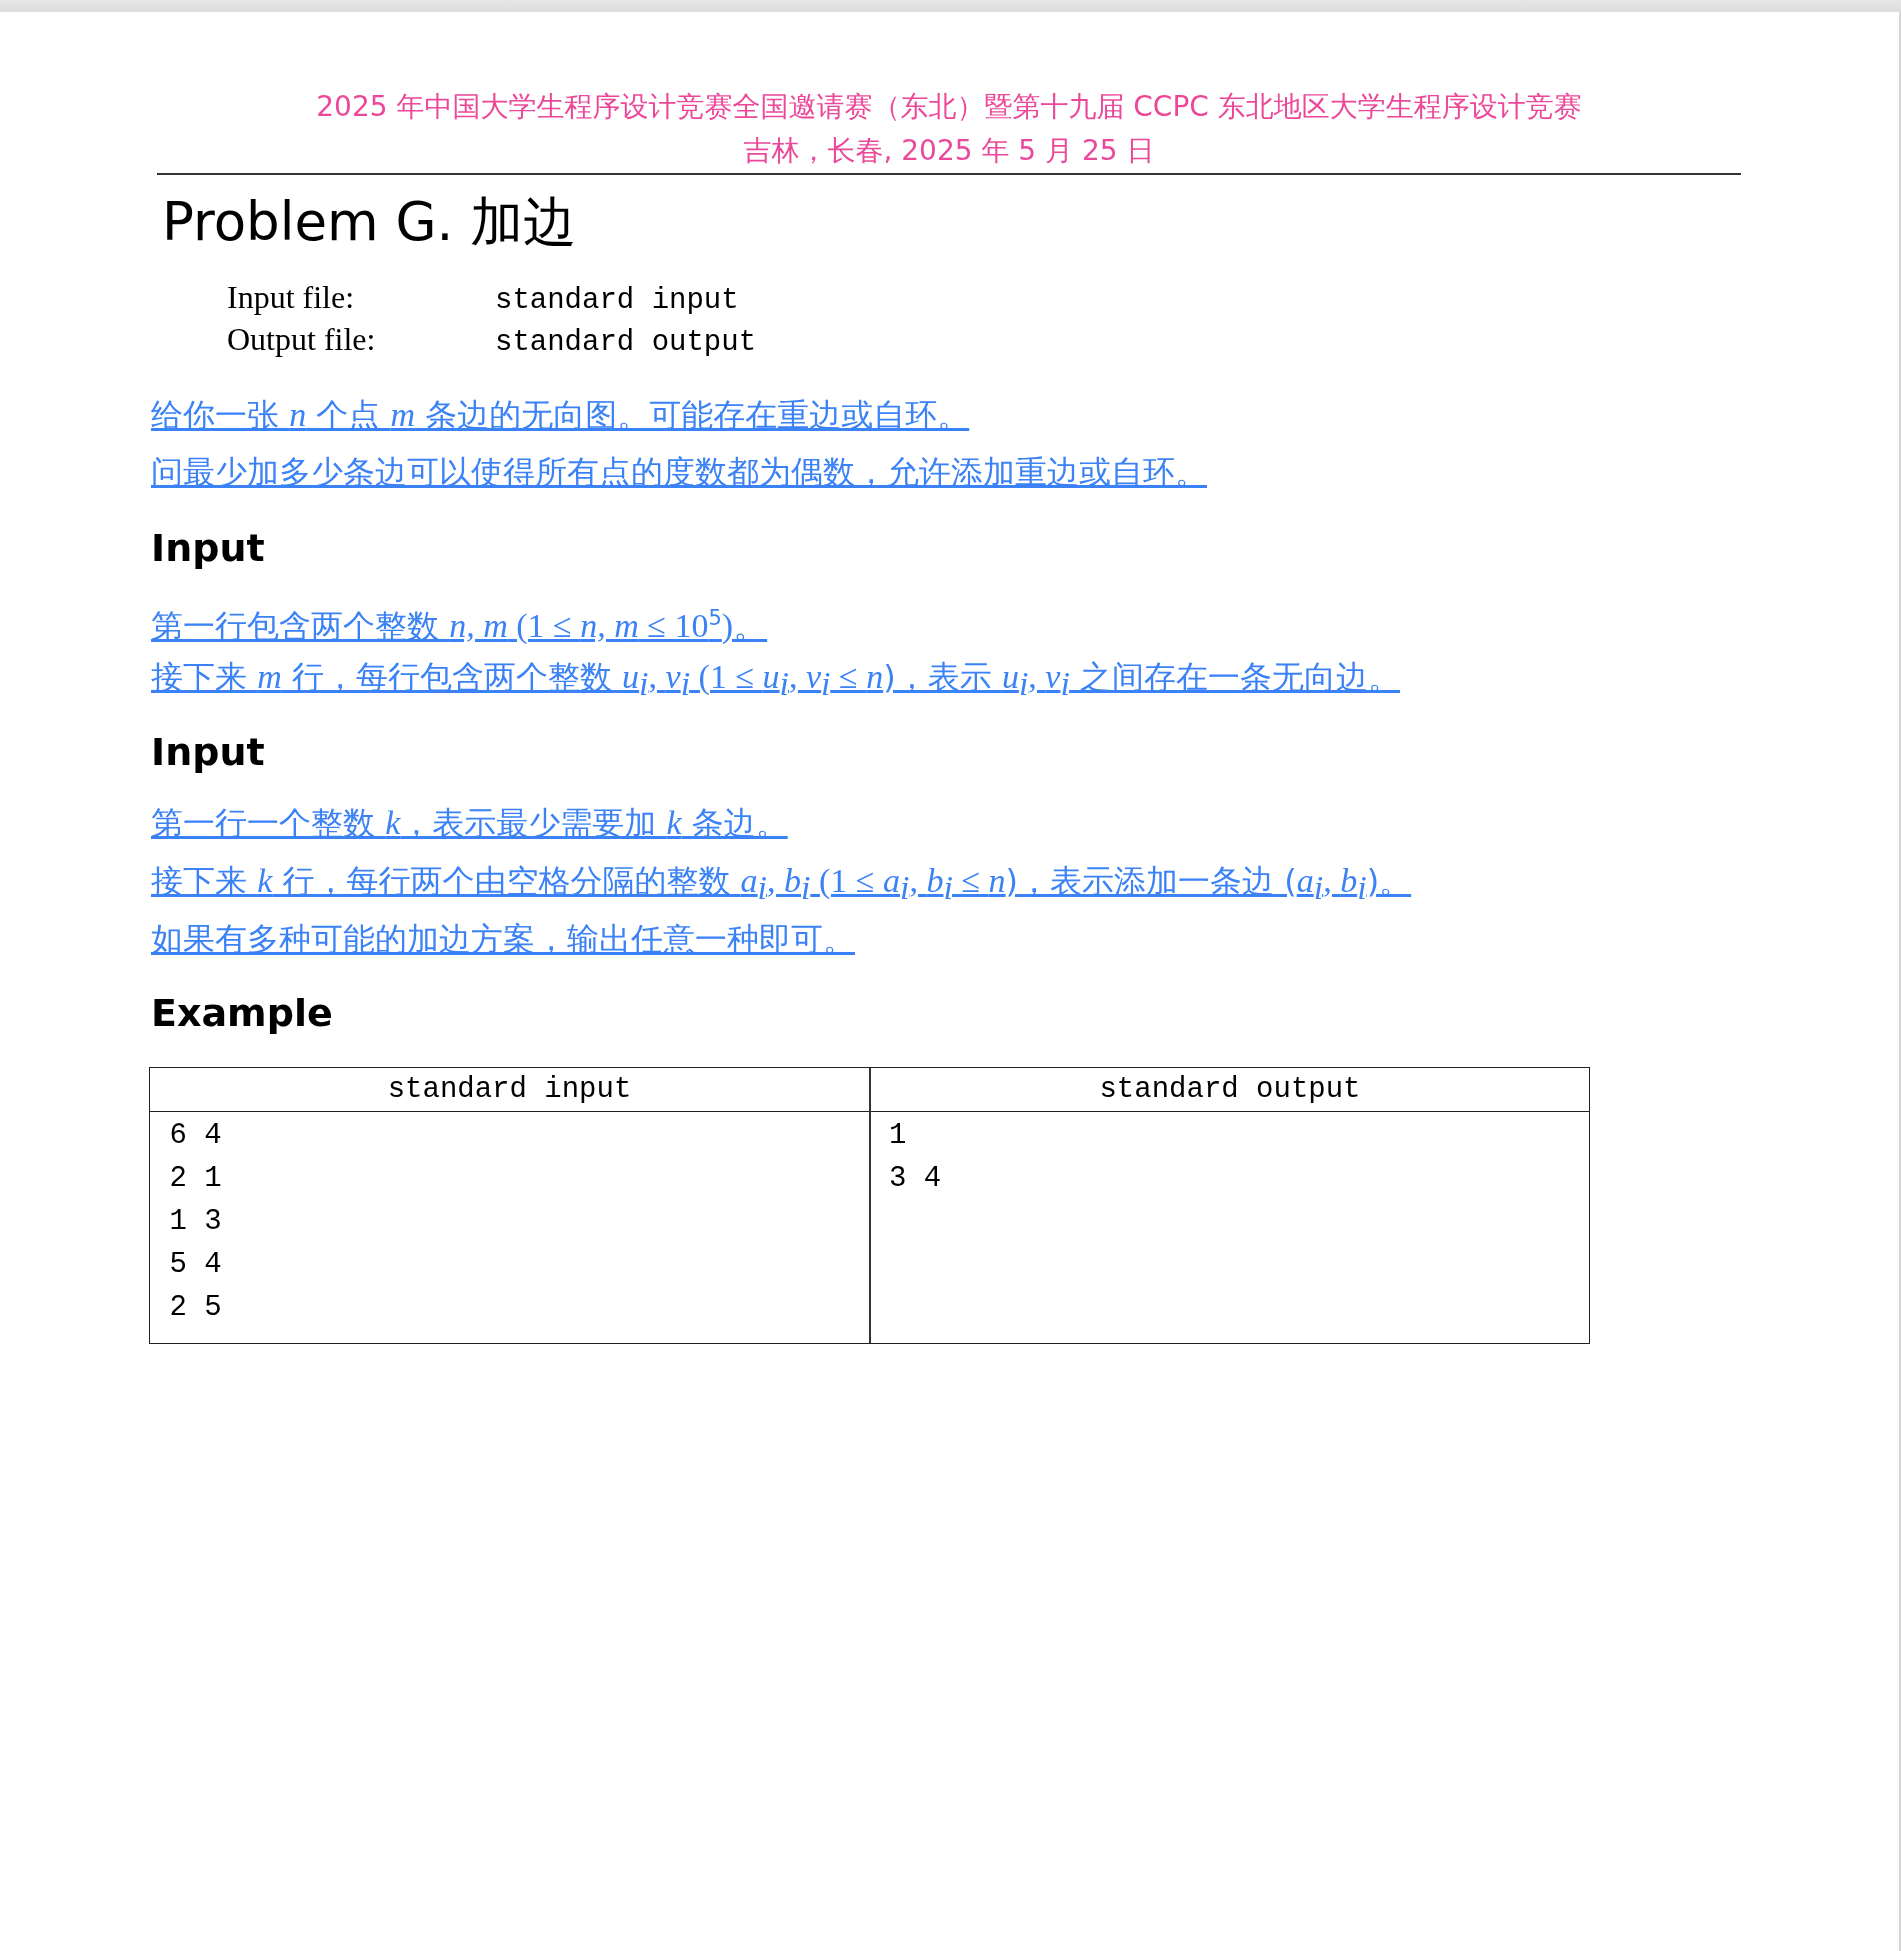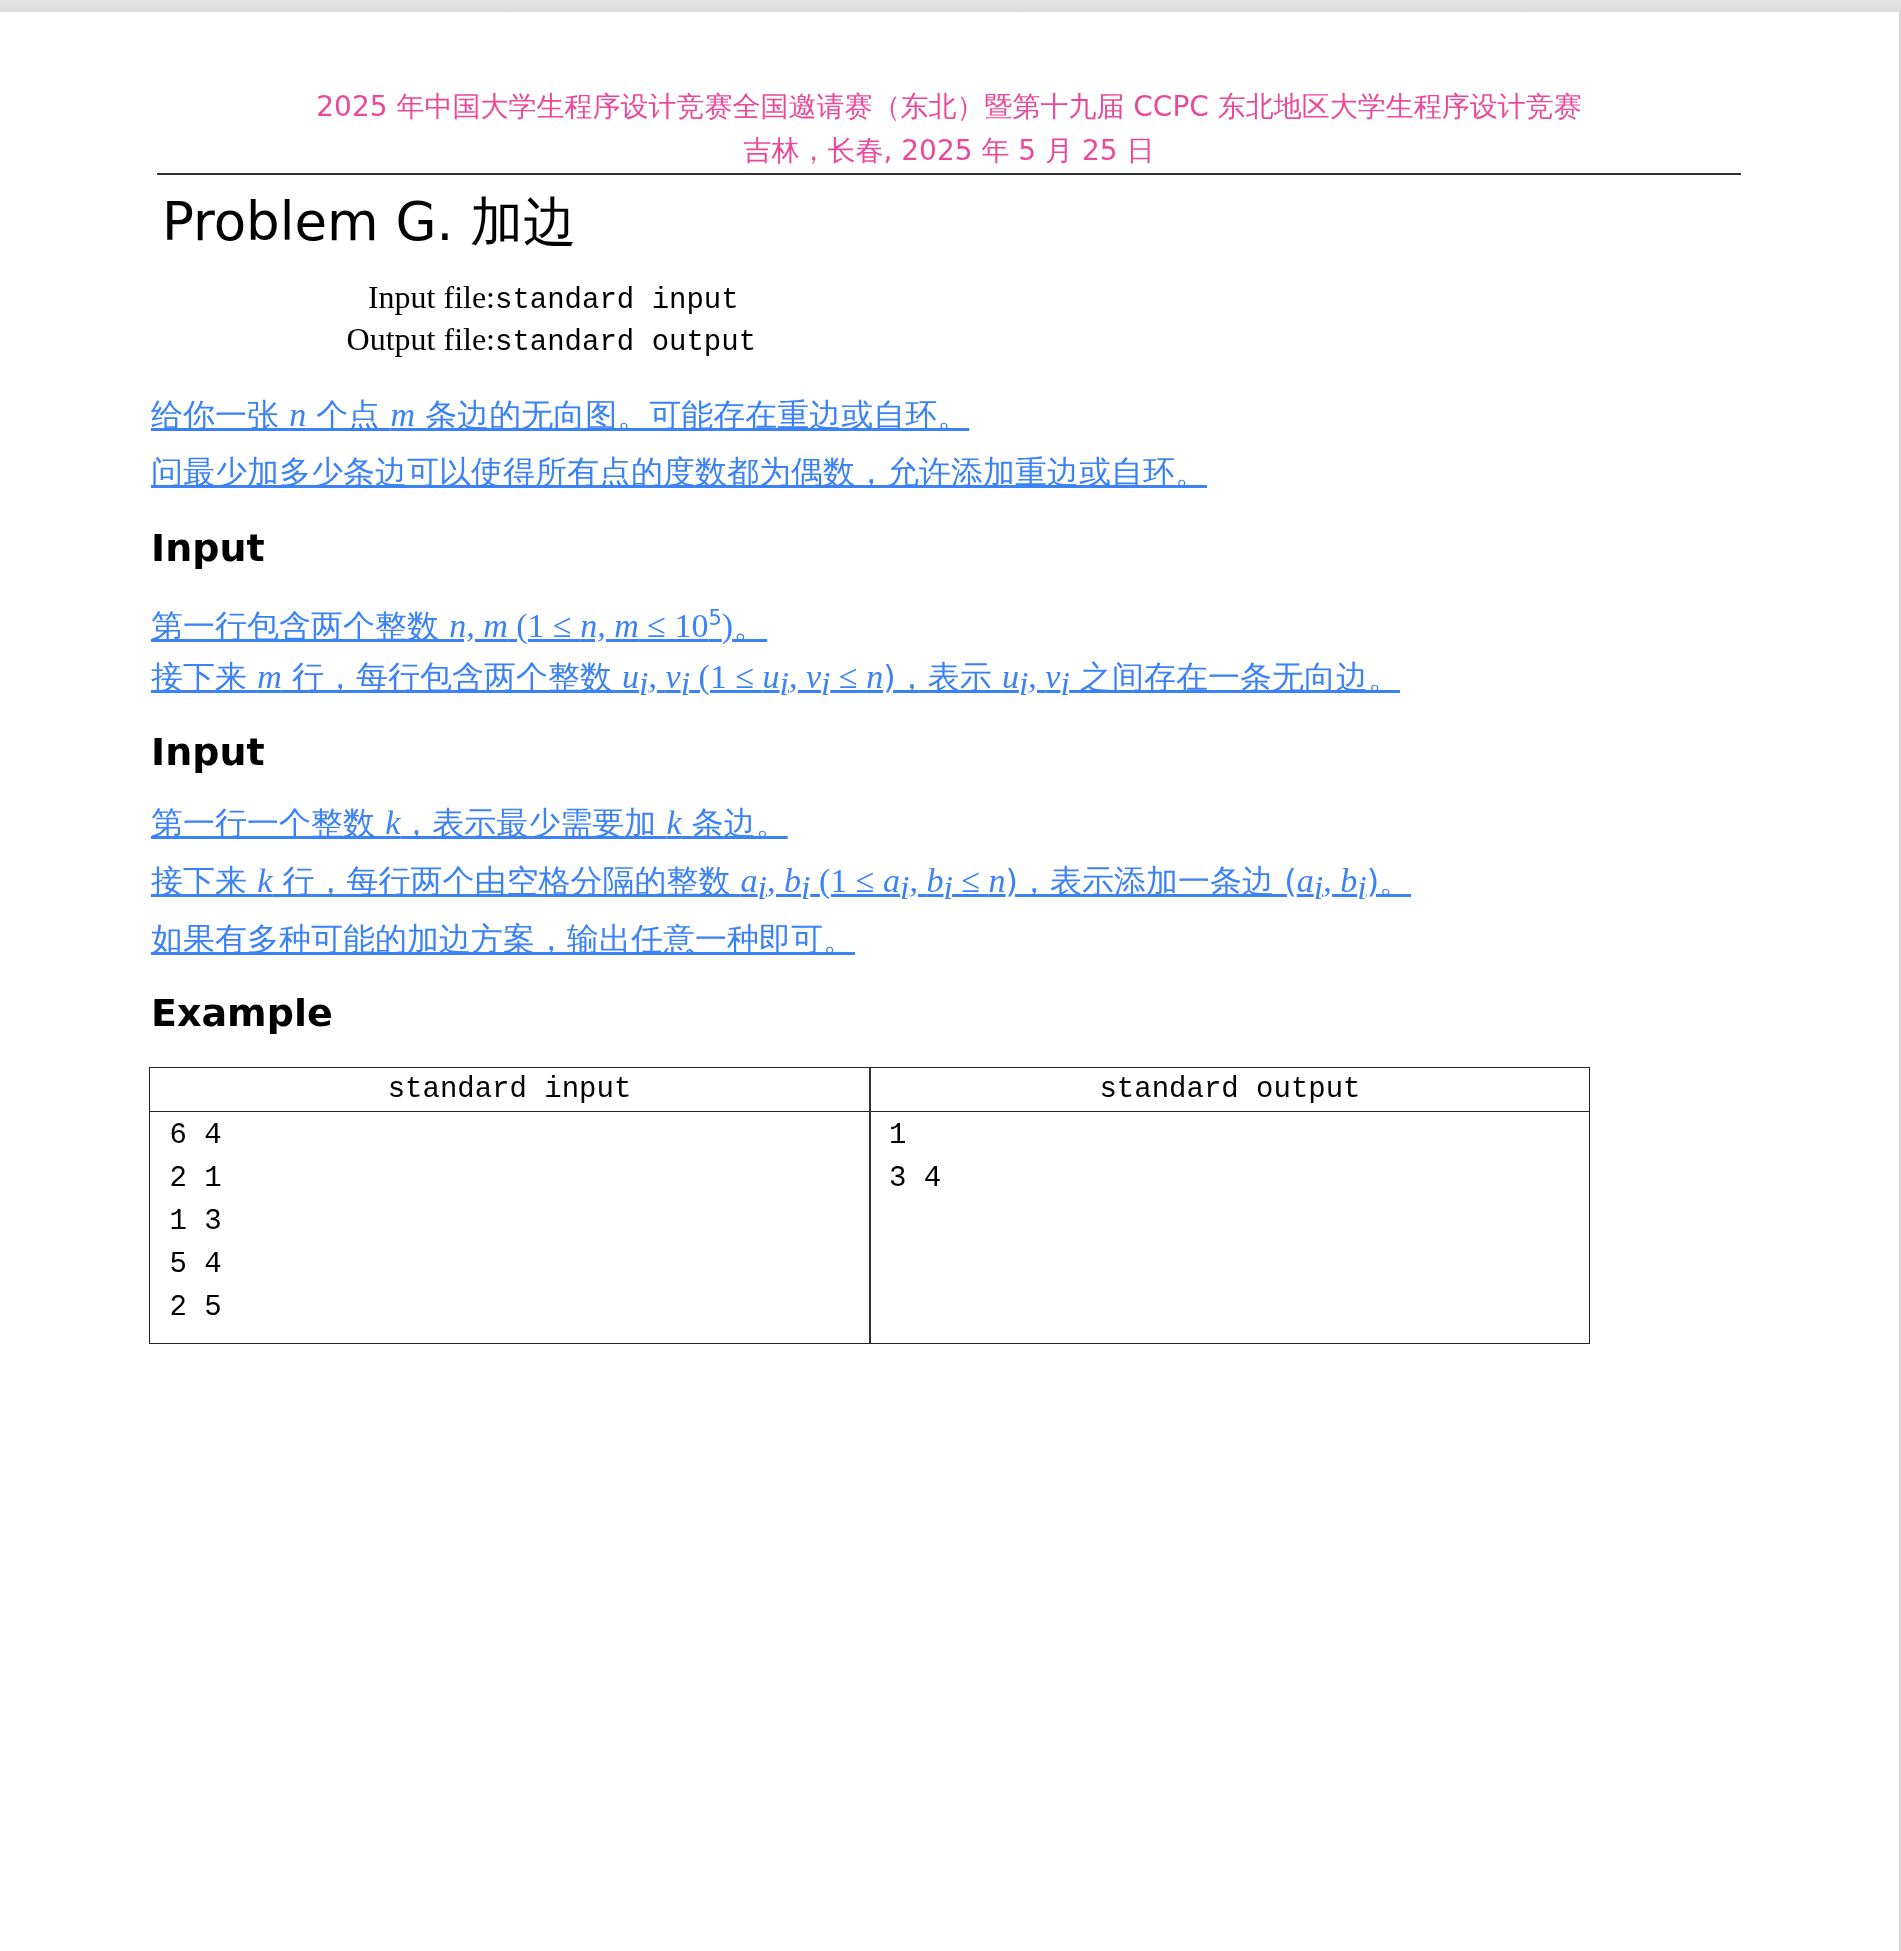--- a/index.html
+++ b/index.html
@@ -17,21 +17,21 @@
     font-family: "DejaVu Sans", sans-serif; font-size: 28px; line-height: 43px; color: #ec4899; }
   .hdr1 { top: 85px; }
   .hdr2 { top: 129px; }
   .rule { position: absolute; left: 157px; top: 173px; width: 1584px; height: 1.8px; background: #333; }
 
   .title { position: absolute; left: 162px; top: 188px; font-size: 53px; line-height: 67px;
     font-family: "DejaVu Sans", sans-serif; font-weight: normal; color: #000; }
 
   .filerow { position: absolute; left: 227px; font-family: "Liberation Serif", "DejaVu Serif", serif;
     font-size: 32px; line-height: 41px; }
-  .filerow .lbl { display: inline-block; width: 268px; text-align: right; }
+  .filerow .lbl { display: inline-block; width: 268px; }
   .filerow .val { font-family: "Liberation Mono", "DejaVu Sans Mono", monospace; font-size: 29px; }
   .fr1 { top: 277px; }
   .fr2 { top: 319px; }
 
   .p { position: absolute; left: 151px; font-size: 32px; line-height: 41px; white-space: nowrap;
     font-family: "DejaVu Sans", sans-serif; color: #3b82f6; text-decoration: underline; }
   .p i { font-family: "Liberation Serif", "DejaVu Serif", serif; font-style: italic; font-size: 34px; }
   .p .m { font-family: "Liberation Serif", "DejaVu Serif", serif; font-size: 34px; }
   .p sub { font-size: 21px; }
   .p sup { font-size: 21px; }

